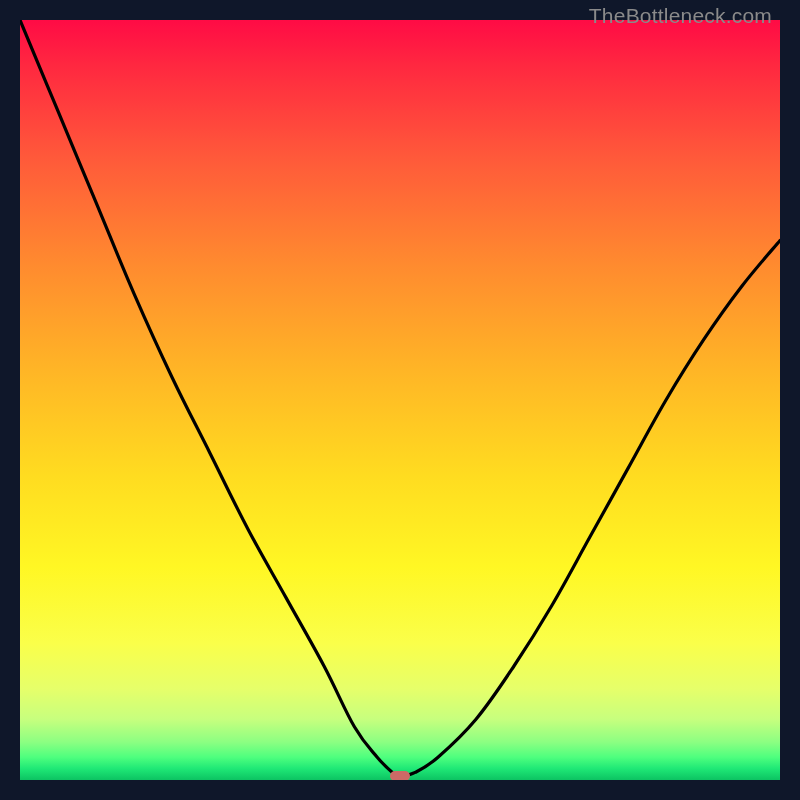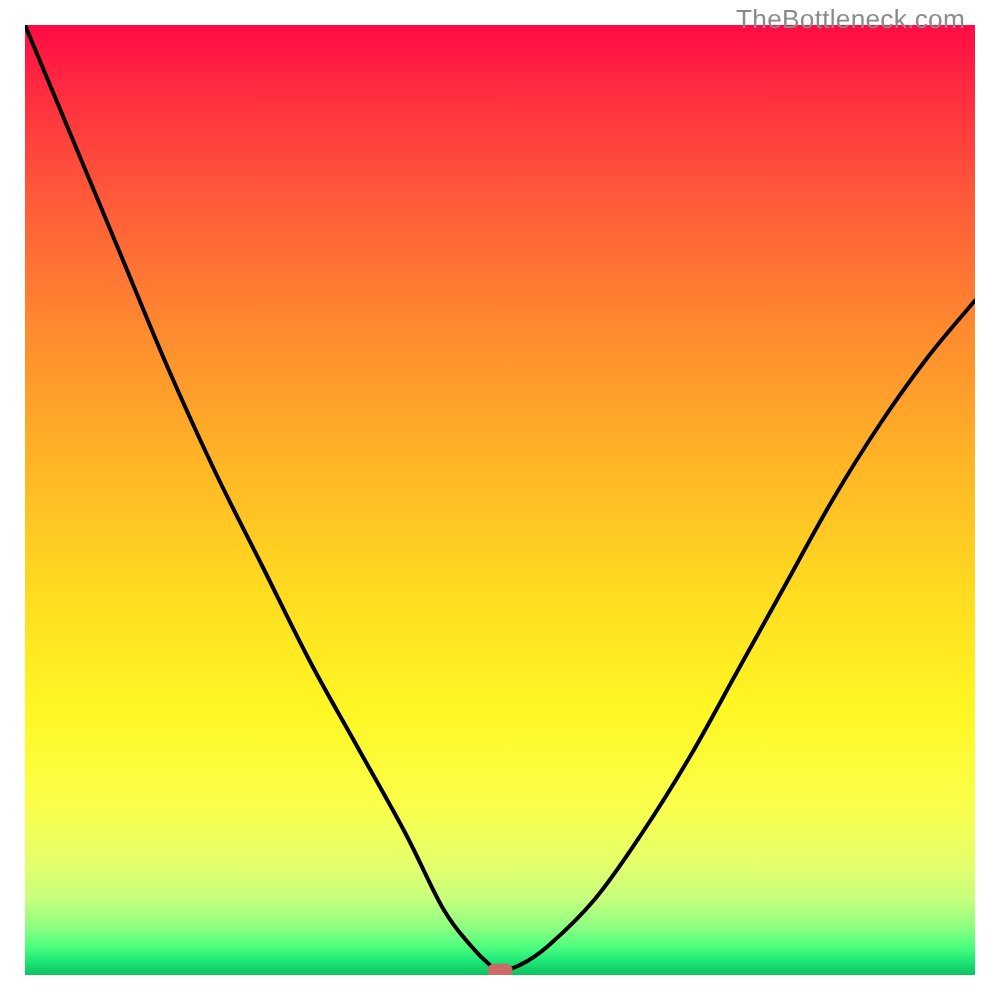--- a/index.html
+++ b/index.html
@@ -7,21 +7,21 @@
     width: 800px;
     height: 800px;
     background: #000;
     position: relative;
     overflow: hidden;
     font-family: Arial, Helvetica, sans-serif;
   }
   .frame {
     position: absolute;
     inset: 0;
-    background: #ffffff;
+    background: #0f172a;
   }
   .plot-area {
     position: absolute;
     left: 20px;
     top: 20px;
     width: 760px;
     height: 760px;
     overflow: hidden;
   }
   .gradient {

